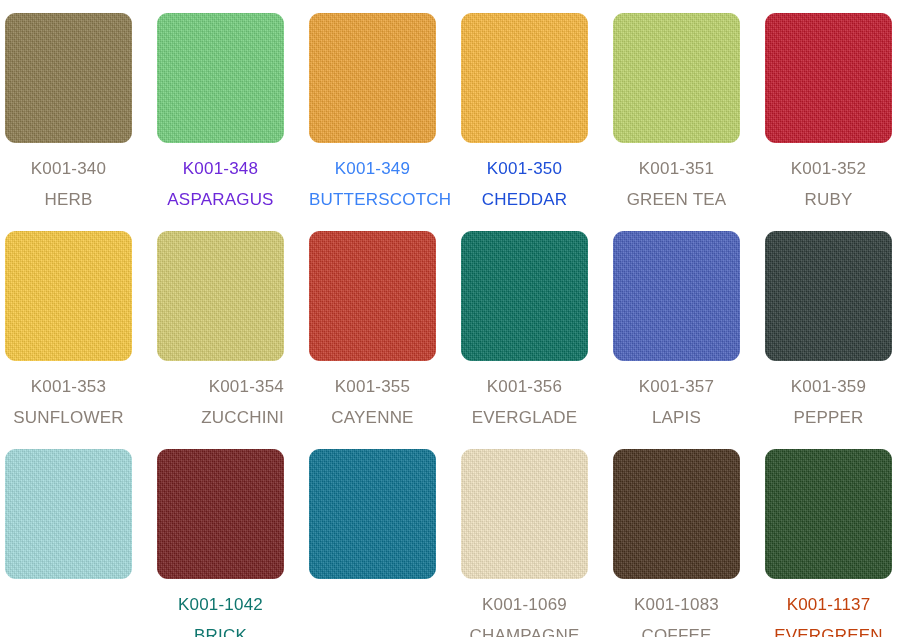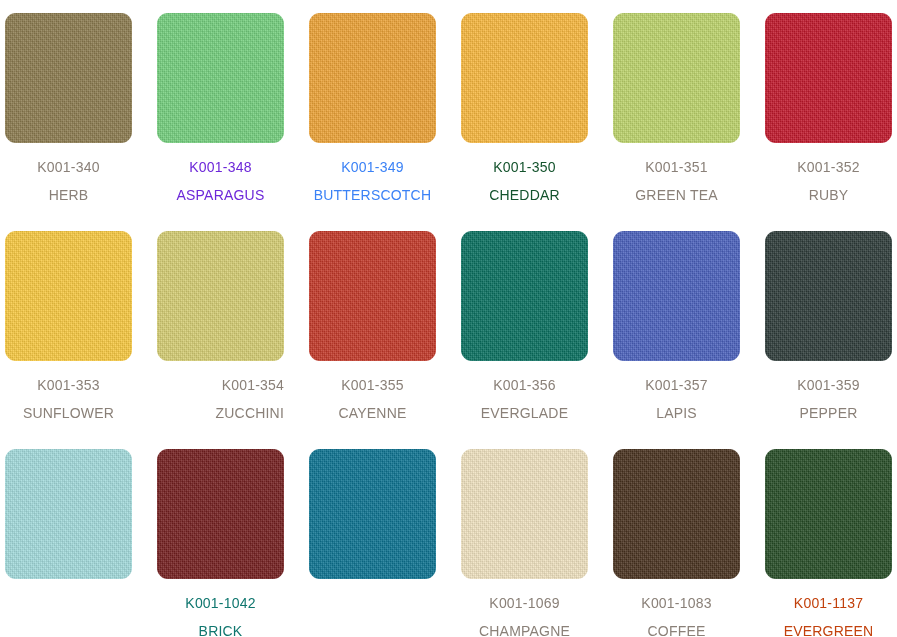--- a/index.html
+++ b/index.html
@@ -69,21 +69,21 @@
         rgba(255,255,255,0.045) 2px,
         rgba(0,0,0,0.03) 2px,
         rgba(0,0,0,0.03) 4px);
     pointer-events: none;
   }
 
   .swatch-labels {
     width: 127px;
     text-align: center;
     color: #8a8078;
-    font-size: 14px;
+    font-size: 17px;
     line-height: 1;
     padding-top: 0;
   }
   .swatch-code {
     display: block;
     margin-top: 17px;
     letter-spacing: 0.2px;
     white-space: nowrap;
   }
   .swatch-name {
@@ -113,21 +113,21 @@
     </div>
     <div class="swatch-cell">
       <div class="swatch-chip" style="background-color: rgb(237, 162, 53);"></div>
       <div class="swatch-labels" style="color: #3b82f6;">
         <span class="swatch-code">K001-349</span>
         <span class="swatch-name">BUTTERSCOTCH</span>
       </div>
     </div>
     <div class="swatch-cell">
       <div class="swatch-chip" style="background-color: rgb(248, 183, 60);"></div>
-      <div class="swatch-labels" style="color: #14532d;">
+      <div class="swatch-labels" style="color: #1d4ed8;">
         <span class="swatch-code">K001-350</span>
         <span class="swatch-name">CHEDDAR</span>
       </div>
     </div>
     <div class="swatch-cell">
       <div class="swatch-chip" style="background-color: rgb(189, 212, 106);"></div>
       <div class="swatch-labels" style="color: rgb(138, 128, 120);">
         <span class="swatch-code">K001-351</span>
         <span class="swatch-name">GREEN TEA</span>
       </div>

